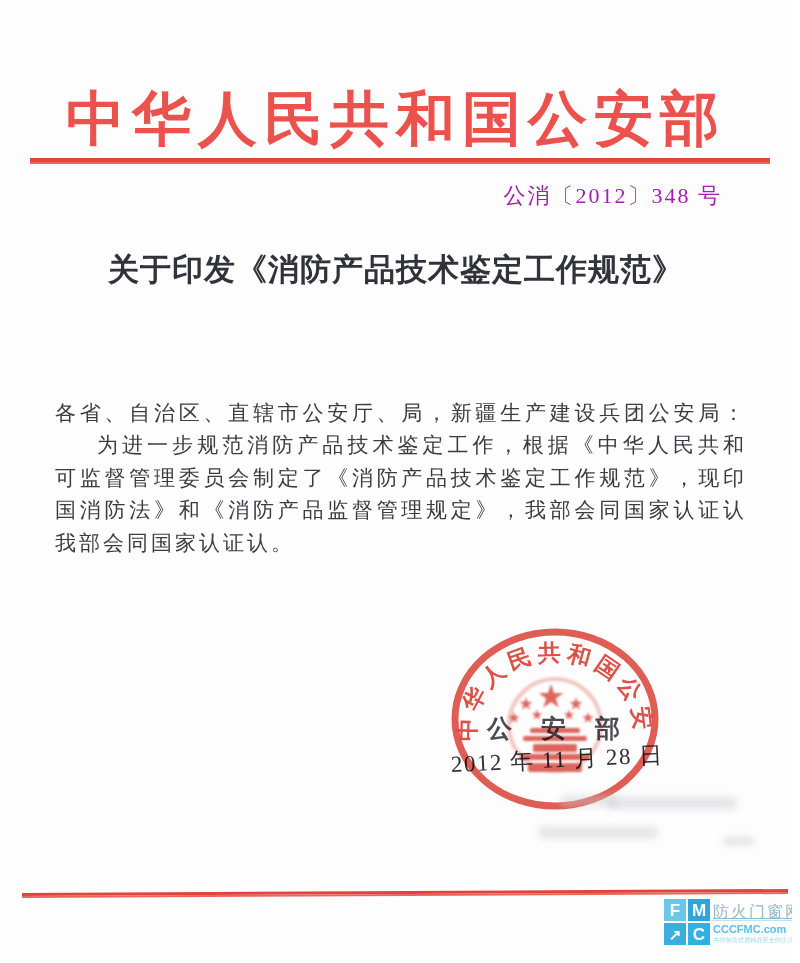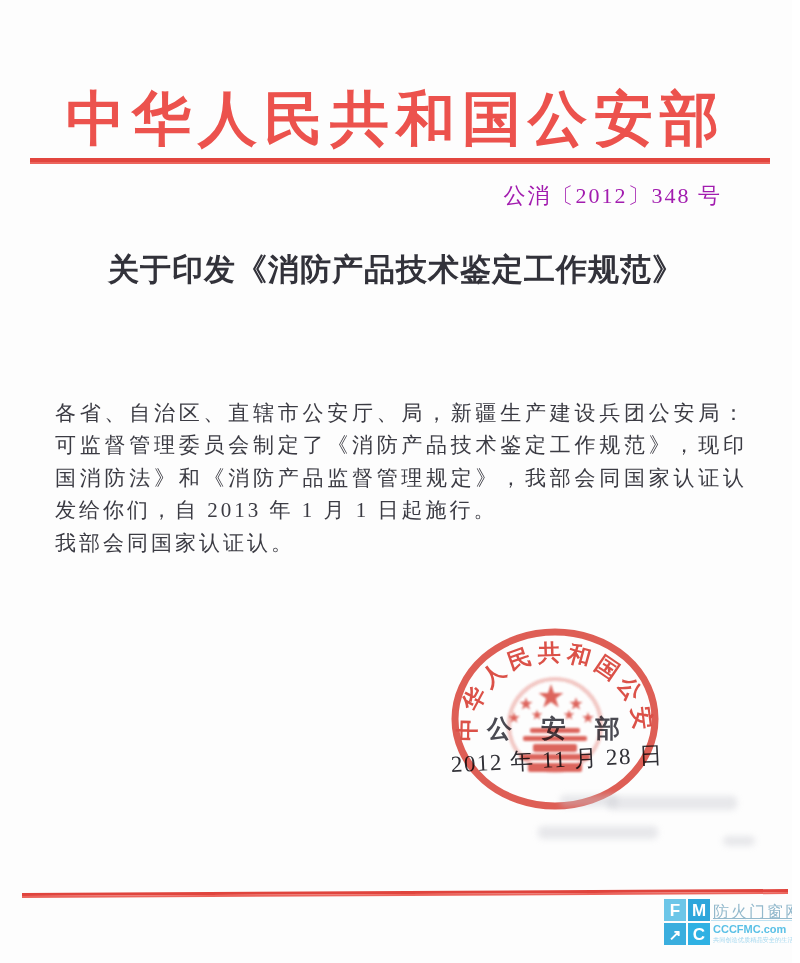--- a/index.html
+++ b/index.html
@@ -94,23 +94,23 @@
   <div class="issuer-title">中华人民共和国公安部</div>
   <div class="header-rule"></div>
   <div class="doc-number">公消〔2012〕348 号</div>
 
   <div class="notice-title">
     <div>关于印发《消防产品技术鉴定工作规范》</div>
   </div>
 
   <div class="body-text">
     <div class="body-line fill">各省、自治区、直辖市公安厅、局，新疆生产建设兵团公安局：</div>
+    <div class="body-line fill indent">为进一步规范消防产品技术鉴定工作，根据《中华人民共和</div>
     <div class="body-line fill">可监督管理委员会制定了《消防产品技术鉴定工作规范》，现印</div>
     <div class="body-line fill">国消防法》和《消防产品监督管理规定》，我部会同国家认证认</div>
-    <div class="body-line">发给你们，自 2013 年 1 月 1 日起施行。</div>
     <div class="body-line">我部会同国家认证认。</div>
   </div>
 
   <div class="seal-issuer-overlay">公安部</div>
   <div class="seal-date">2012 年 11 月 28 日</div>
 
   <svg class="seal-svg" viewBox="0 0 236 200" xmlns="http://www.w3.org/2000/svg">
     <defs>
       <path id="star" d="M0,-10 L2.29,-3.16 L9.51,-3.09 L3.71,1.21 L5.88,8.09 L0,3.9 L-5.88,8.09 L-3.71,1.21 L-9.51,-3.09 L-2.29,-3.16 Z"></path>
       <path id="arcpath" d="M 40,127 A 80,68 0 1 1 194,127" fill="none"></path>

